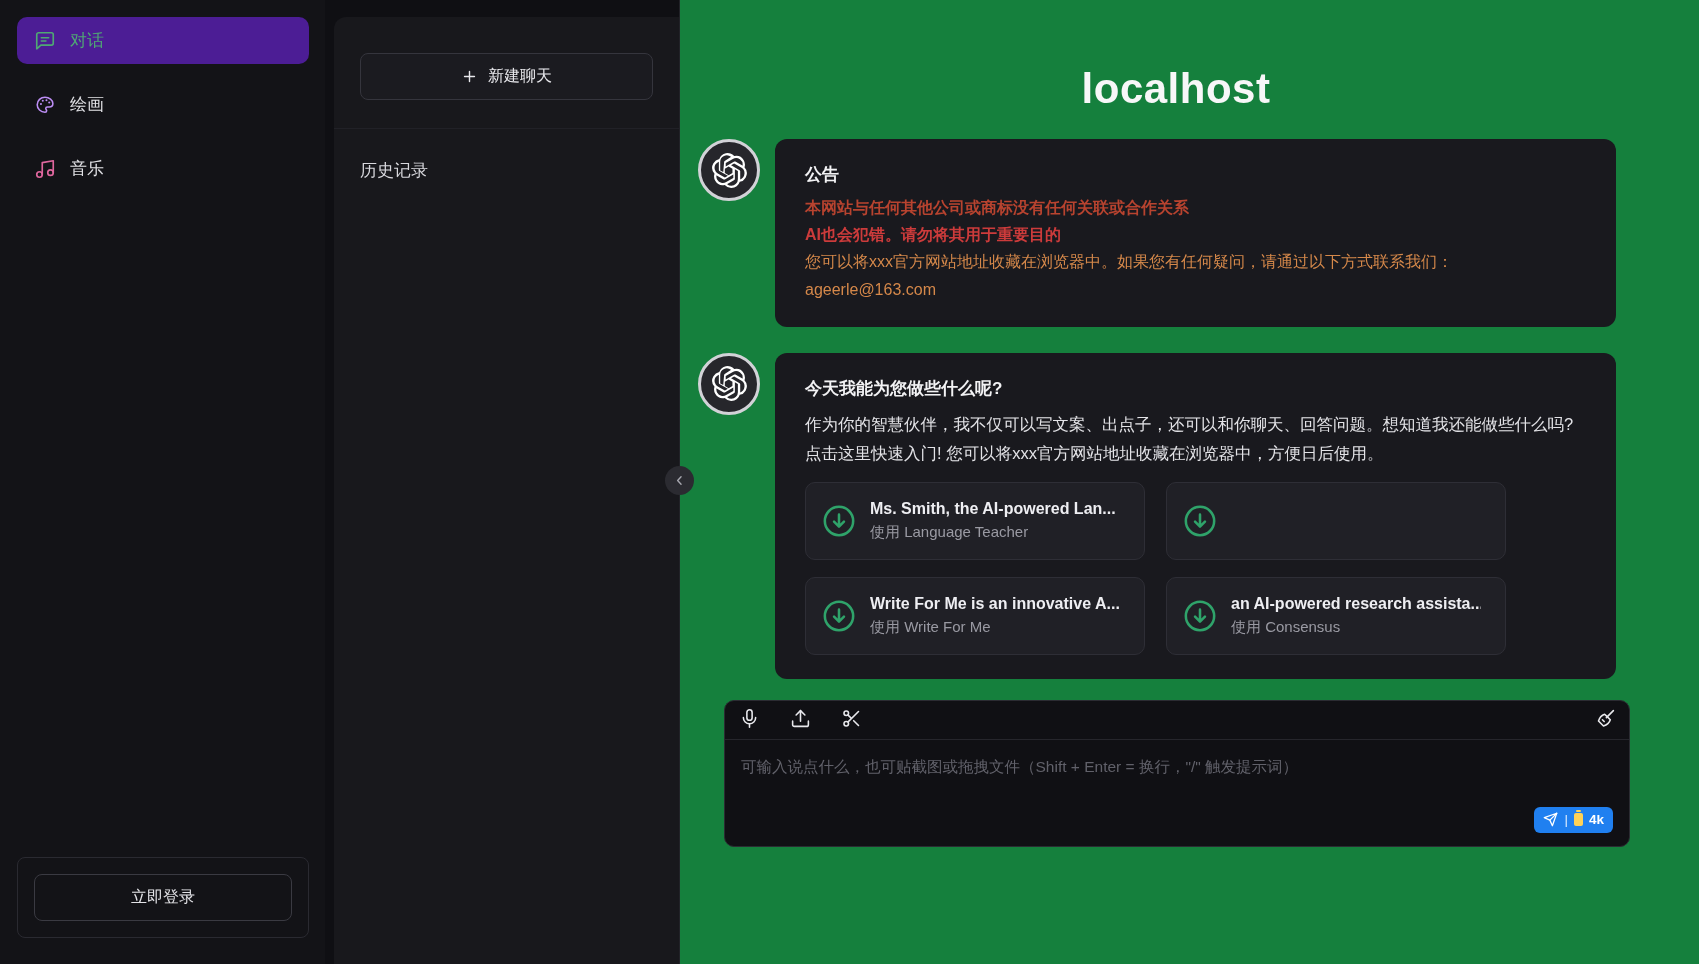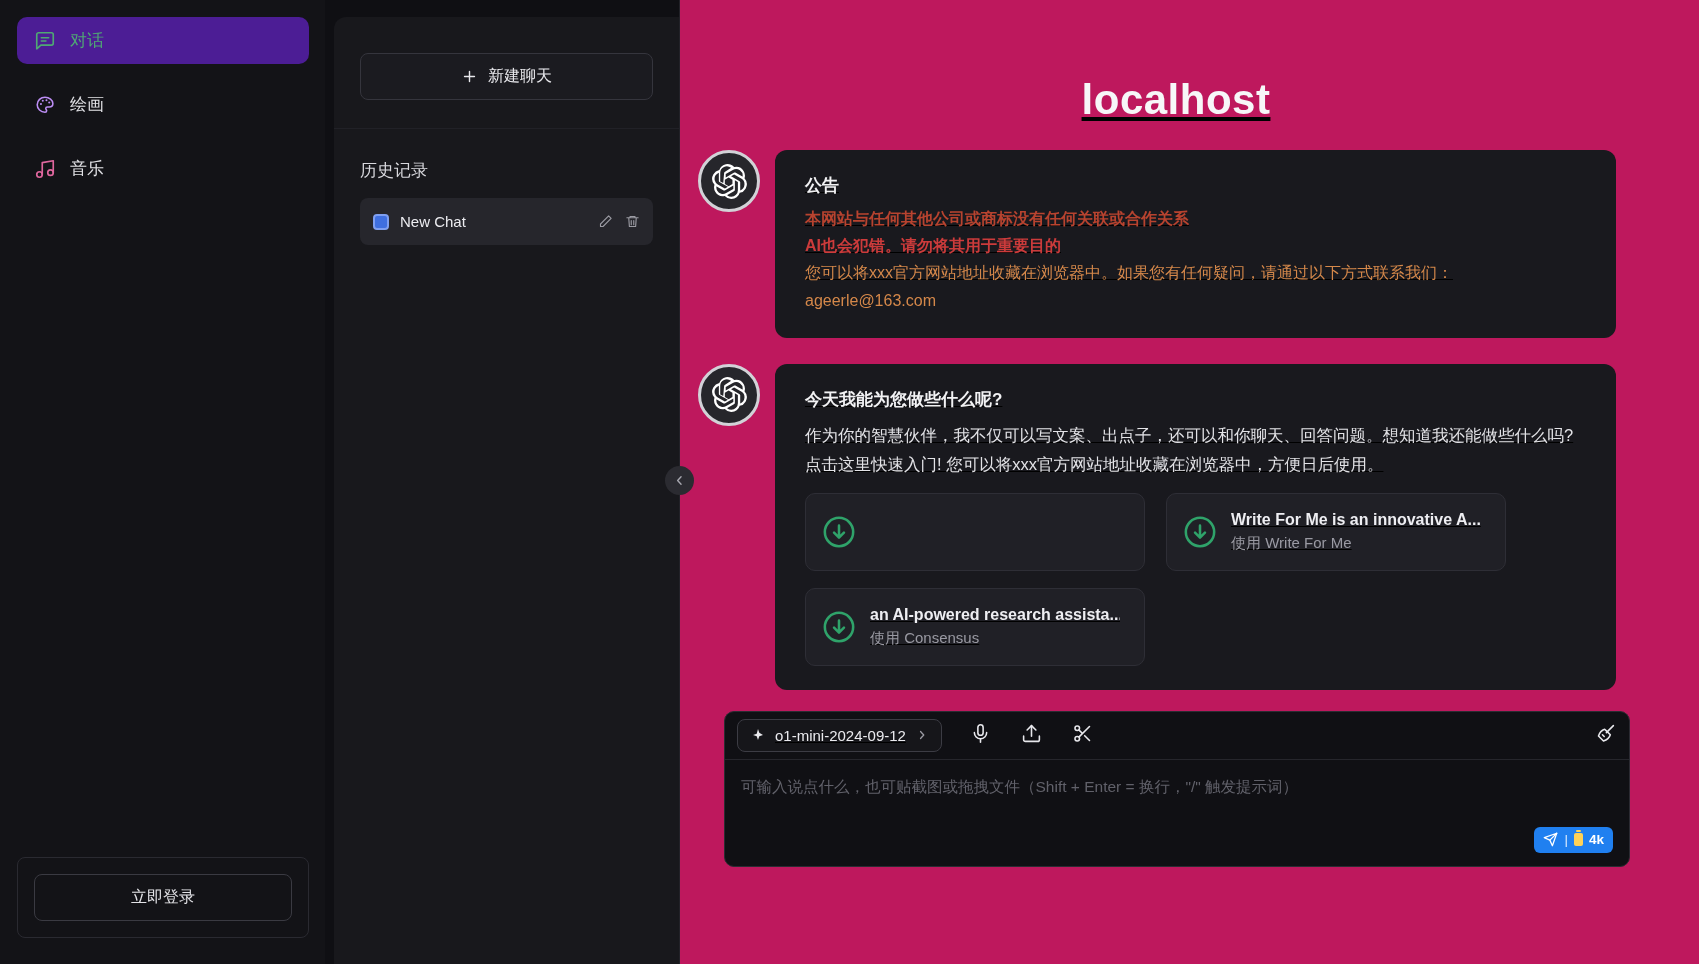--- a/index.html
+++ b/index.html
@@ -37,21 +37,21 @@
   .chat-actions button { background:none; border:none; color:#9b9ba3; width:16px; height:16px; padding:0; cursor:pointer; }
   .chat-actions svg { width:15px; height:15px; }
 
   
   .divider-col { width:1px; background:#222228; position:relative; flex:none; }
   .collapse-btn { position:absolute; left:-14px; top:466px; width:29px; height:29px; border-radius:50%;
                   background:#2b2b31; border:none; color:#a8a8b0; display:flex; align-items:center; justify-content:center; cursor:pointer; }
   .collapse-btn svg { width:15px; height:15px; }
 
   
-  .main { flex:1; padding-top:28px; background:#be185d; min-width:0;text-decoration:underline; }
+  .main { flex:1; padding-top:17px; background:#15803d; min-width:0; }
   .main-inner { width:992px; }
   .page-title { margin-top:48px; text-align:center; font-size:42px; font-weight:700; color:#f7f7f8; letter-spacing:.5px; }
 
   .msg-row { display:flex; align-items:flex-start; margin-top:26px; padding-left:18px; gap:15px; }
   .avatar { width:62px; height:62px; border-radius:50%; background:#26262b; border:3px solid #d2d2d7;
             display:flex; align-items:center; justify-content:center; flex:none; color:#ffffff; }
   .avatar svg { width:35px; height:35px; }
   .bubble { background:#19191e; border-radius:12px; padding:24px 30px; width:841px; font-size:16px; color:#e3e3e7; }
 
   .ann-title { font-weight:700; font-size:17px; color:#f2f2f4; margin-bottom:8px; }
@@ -149,36 +149,20 @@
   <section class="chatlist">
     <div class="chatlist-top">
       <button class="new-chat">
         <svg viewBox="0 0 24 24" fill="none" stroke="currentColor" stroke-width="2" stroke-linecap="round">
             <path d="M12 5v14M5 12h14"></path>
           </svg>
         <span>新建聊天</span>
       </button>
     </div>
     <div class="history-title">历史记录</div>
-    <div class="chat-item">
-      <span class="chat-square"></span>
-      <span class="chat-title">New Chat</span>
-      <span class="chat-actions">
-        <button>
-          <svg viewBox="0 0 24 24" fill="none" stroke="currentColor" stroke-width="1.8" stroke-linecap="round" stroke-linejoin="round">
-              <path d="M17 3l4 4L8 20H4v-4z"></path>
-            </svg>
-        </button>
-        <button>
-          <svg viewBox="0 0 24 24" fill="none" stroke="currentColor" stroke-width="1.8" stroke-linecap="round" stroke-linejoin="round">
-            <path d="M3 6h18M8 6V4h8v2M6 6l1 14h10l1-14M10 10.5V17M14 10.5V17"></path>
-          </svg>
-        </button>
-      </span>
-    </div>
   </section>
 
   <div class="divider-col">
     <button class="collapse-btn">
       <svg viewBox="0 0 24 24" fill="none" stroke="currentColor" stroke-width="2.2" stroke-linecap="round" stroke-linejoin="round">
           <path d="M14.5 6L9 12l5.5 6"></path>
         </svg>
     </button>
   </div>
 
@@ -209,20 +193,29 @@
             </svg>
         </div>
         <div class="bubble">
           <div class="welcome-title">今天我能为您做些什么呢?</div>
           <div class="welcome-body">作为你的智慧伙伴，我不仅可以写文案、出点子，还可以和你聊天、回答问题。想知道我还能做些什么吗? 点击这里快速入门! 您可以将xxx官方网站地址收藏在浏览器中，方便日后使用。</div>
           <div class="sugg-grid">
             <button class="sugg-card">
               <svg class="sugg-icon">
                   <use href="#icon-circle-down"></use>
                 </svg>
+              <span class="sugg-texts">
+                <span class="sugg-title">Ms. Smith, the AI-powered Lan...</span>
+                <span class="sugg-sub">使用 Language Teacher</span>
+              </span>
+            </button>
+            <button class="sugg-card">
+              <svg class="sugg-icon">
+                  <use href="#icon-circle-down"></use>
+                </svg>
             </button>
             <button class="sugg-card">
               <svg class="sugg-icon">
                   <use href="#icon-circle-down"></use>
                 </svg>
               <span class="sugg-texts">
                 <span class="sugg-title">Write For Me is an innovative A...</span>
                 <span class="sugg-sub">使用 Write For Me</span>
               </span>
             </button>
@@ -234,29 +227,20 @@
                 <span class="sugg-title">an AI-powered research assista...</span>
                 <span class="sugg-sub">使用 Consensus</span>
               </span>
             </button>
           </div>
         </div>
       </div>
 
       <div class="composer">
         <div class="composer-toolbar">
-          <button class="model-btn">
-            <svg class="spark" viewBox="0 0 24 24">
-                <path fill="currentColor" d="M12 3l1.9 5.6L19.5 12l-5.6 1.9L12 19.5l-1.9-5.6L4.5 12l5.6-1.9z"></path>
-              </svg>
-            <span>o1-mini-2024-09-12</span>
-            <svg class="chev" viewBox="0 0 24 24" fill="none" stroke="currentColor" stroke-width="2.2" stroke-linecap="round" stroke-linejoin="round">
-                <path d="M9.5 6l5.5 6-5.5 6"></path>
-              </svg>
-          </button>
           <button class="tool-btn">
             <svg viewBox="0 0 24 24" fill="none" stroke="currentColor" stroke-width="1.8" stroke-linecap="round" stroke-linejoin="round">
               <path d="M12 2a3 3 0 0 1 3 3v6a3 3 0 0 1-6 0V5a3 3 0 0 1 3-3z"></path>
                 <path d="M19 11a7 7 0 0 1-14 0"></path>
                 <path d="M12 18v4"></path>
             </svg>
           </button>
           <button class="tool-btn">
             <svg viewBox="0 0 24 24" fill="none" stroke="currentColor" stroke-width="1.8" stroke-linecap="round" stroke-linejoin="round">
               <path d="M21 15v4a2 2 0 0 1-2 2H5a2 2 0 0 1-2-2v-4"></path>

